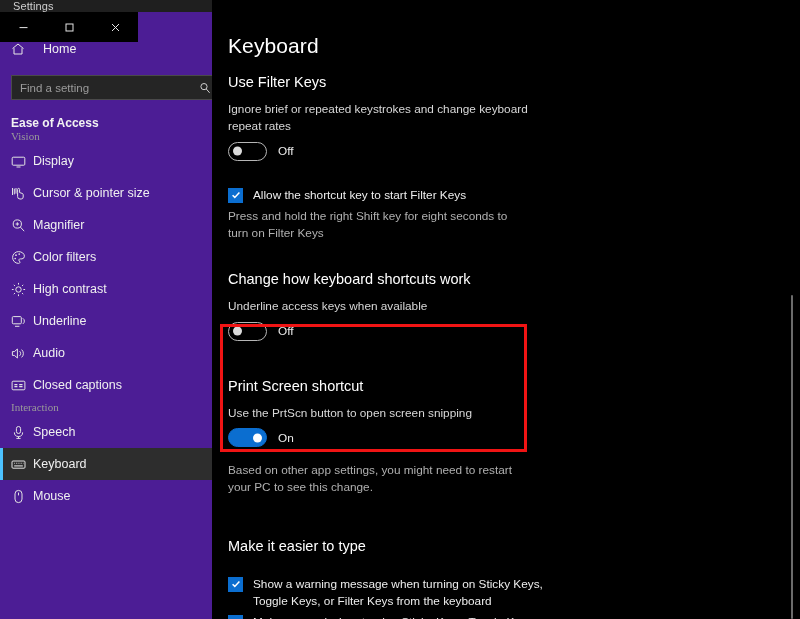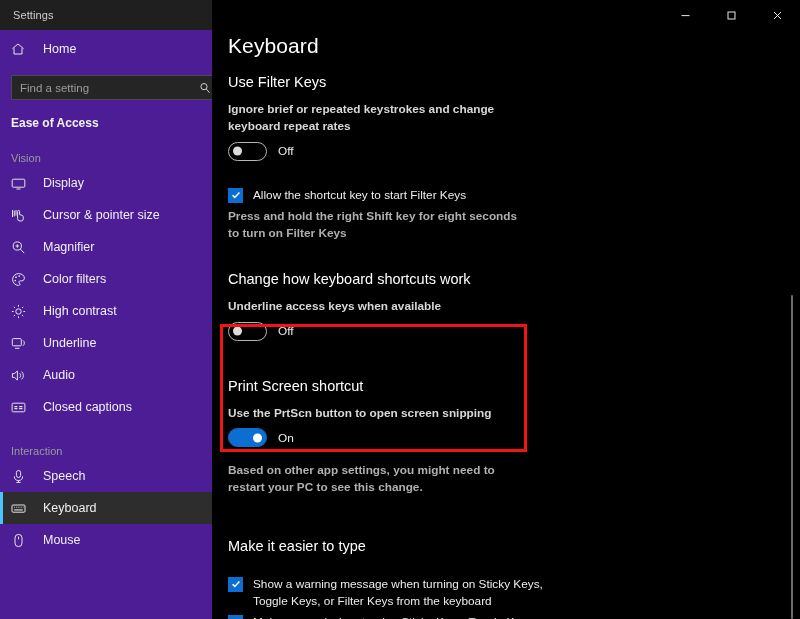--- a/index.html
+++ b/index.html
@@ -24,20 +24,21 @@
   
   .titlebar {
     position: absolute;
     top: 0; left: 0;
     width: 800px;
     height: 30px;
     display: flex;
     align-items: flex-start;
     z-index: 40;
     pointer-events: none;
+    flex-direction: column;
   }
   .titlebar-left {
     width: 212px;
     height: 30px;
     background: #1f1f1f;
     display: flex;
     align-items: center;
     padding-left: 13px;
     pointer-events: auto;
   }
@@ -137,22 +138,22 @@
     font-weight: bold;
     color: #f2f2f2;
     padding: 0 0 0 11px;
     margin-top: 16px;
   }
 
   .nav-section-label {
     font-size: 11px;
     color: #9a9a9a;
     padding-left: 11px;
-    margin-top: 22px;
     margin-bottom: 3px;
+    font-family: Liberation Serif, serif;
   }
 
   .nav-item {
     position: relative;
     height: 32px;
     display: flex;
     align-items: center;
     padding-left: 11px;
     cursor: default;
   }
@@ -168,21 +169,20 @@
     width: 22px;
     display: flex;
     align-items: center;
     justify-content: flex-start;
     color: #e4e4e4;
     flex: 0 0 22px;
   }
   .nav-label {
     font-size: 12.5px;
     color: #f0f0f0;
-    margin-left: 10px;
     white-space: nowrap;
   }
 
   
   .content {
     position: absolute;
     top: 0; left: 212px;
     width: 588px;
     height: 619px;
     background: #000000;
@@ -208,21 +208,20 @@
     font-weight: normal;
     margin-bottom: 11px;
   }
 
   .desc {
     font-size: 11.8px;
     color: #d8d8d8;
     line-height: 1.42;
     max-width: 300px;
     margin-bottom: 7px;
-    font-weight: bold;
   }
   .desc.dim { color: #b0b0b0; }
   .desc.w300 { max-width: 302px; }
 
   
   .toggle-row {
     display: flex;
     align-items: center;
     margin-bottom: 4px;
     cursor: default;

